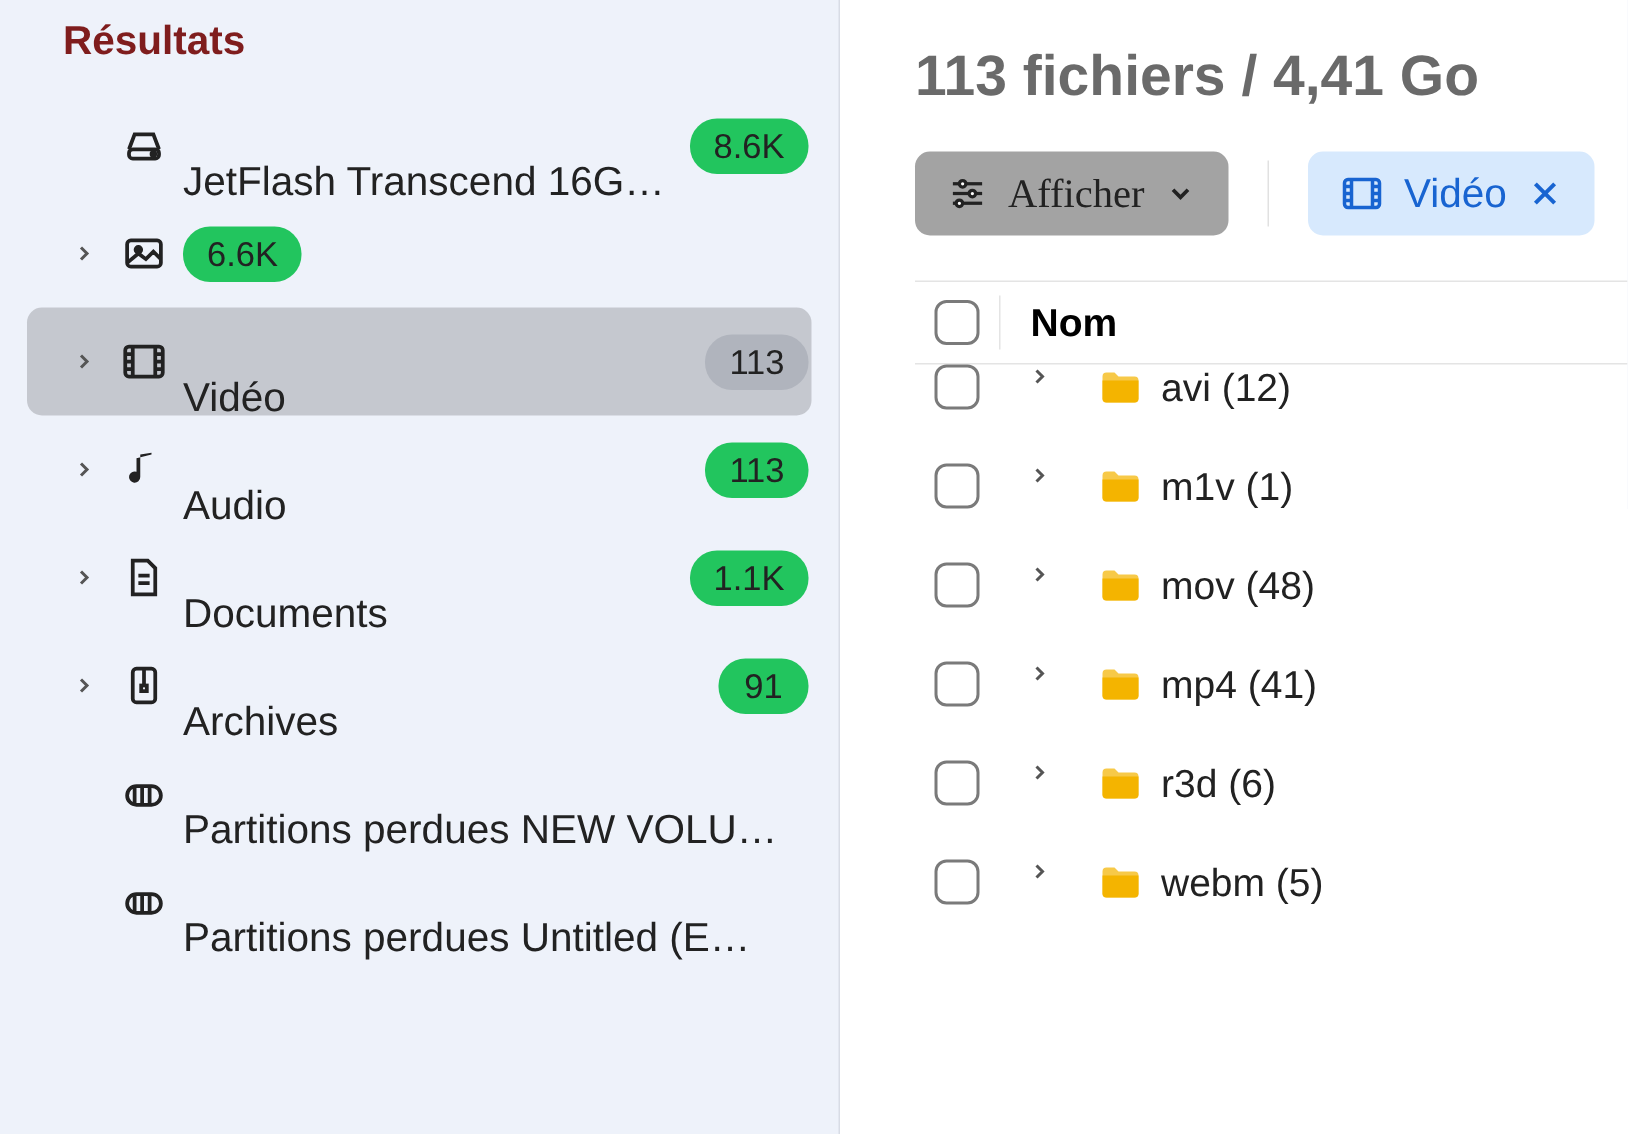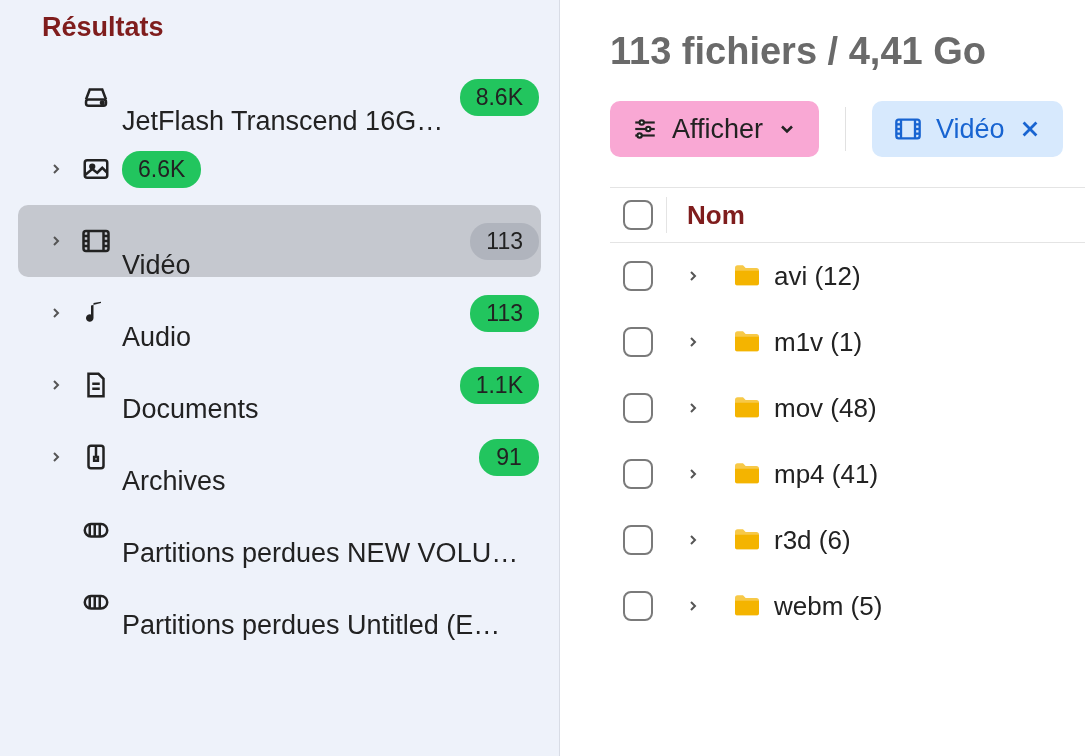--- a/index.html
+++ b/index.html
@@ -90,51 +90,51 @@
 .btn {
   display: inline-flex;
   align-items: center;
   gap: 14px;
   height: 56px;
   padding: 0 22px;
   border-radius: 10px;
   font-size: 27px;
   cursor: pointer;
 }
-.btn-default { background: #f9a8d4; color: #222; }
+.btn-default { background: #a3a3a3; color: #222; font-family: Liberation Serif, serif; }
 .btn-active { background: #d7e9fd; color: #1864d1; }
 .divider {
   width: 1px;
   height: 44px;
   background: #e1e1e1;
 }
 .icon { display: inline-flex; }
 
 .table-head {
   display: flex;
   align-items: center;
   height: 56px;
   border-top: 1px solid #e4e4e4;
   border-bottom: 1px solid #e4e4e4;
 }
 .col-check { width: 56px; display:flex; justify-content:center; }
 .col-sep { width:1px; height:36px; background:#e4e4e4; margin-right:20px; }
-.col-name { font-size:26px; font-weight:700; color:#7f1d1d; }
+.col-name { font-size:26px; font-weight:700; color:#000000; }
 
 .checkbox {
   width: 30px; height: 30px;
   border: 2px solid #7a7a7a;
   border-radius: 8px;
   background: #fff;
   cursor: pointer;
 }
 
 .row {
   display: flex;
-  align-items: center;
+  align-items: flex-start;
   height: 66px;
 }
 .row .col-check { width:56px; display:flex; justify-content:center; }
 .row .exp { width:54px; display:flex; justify-content:center; color:#555; }
 .row .folder { width:54px; display:flex; justify-content:center; }
 .row .name { font-size:26px; color:#222; }
 
 svg { display:block; }
 </style>
 </head>

